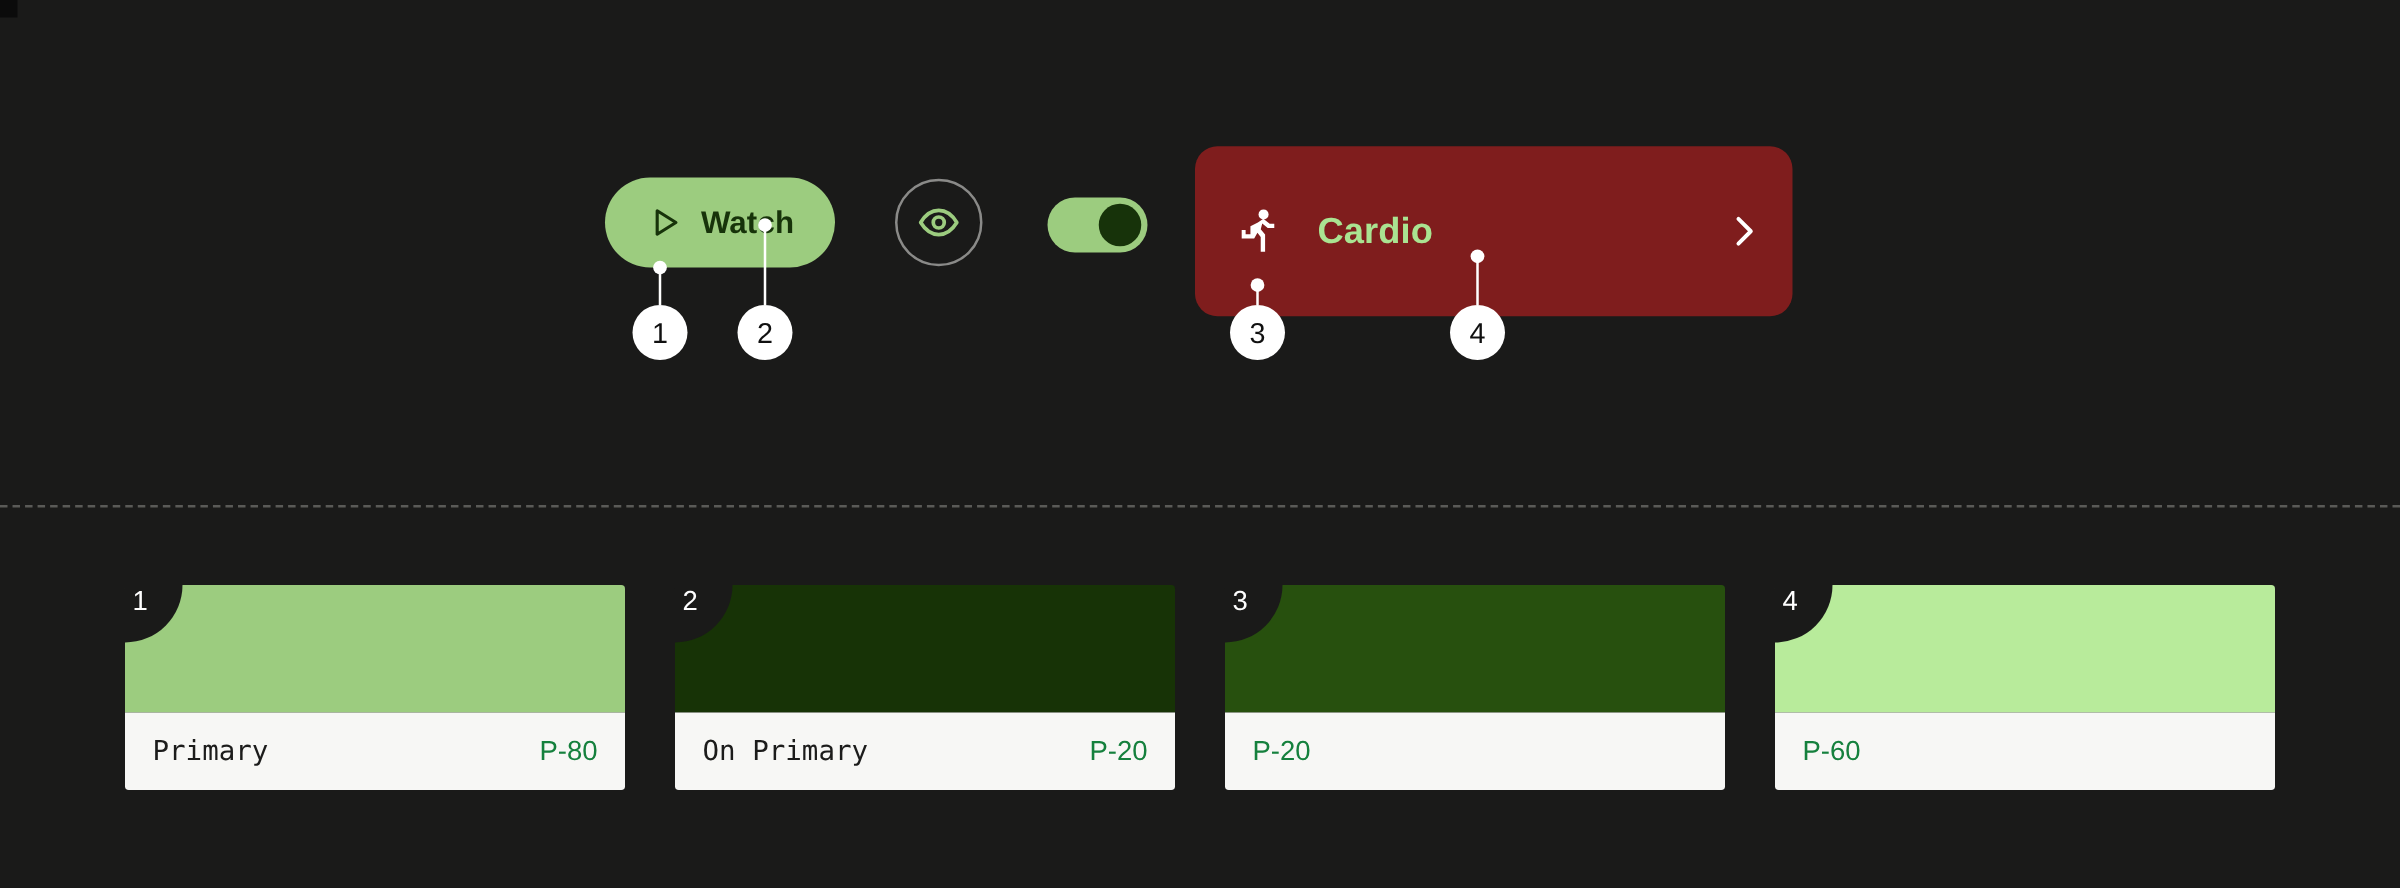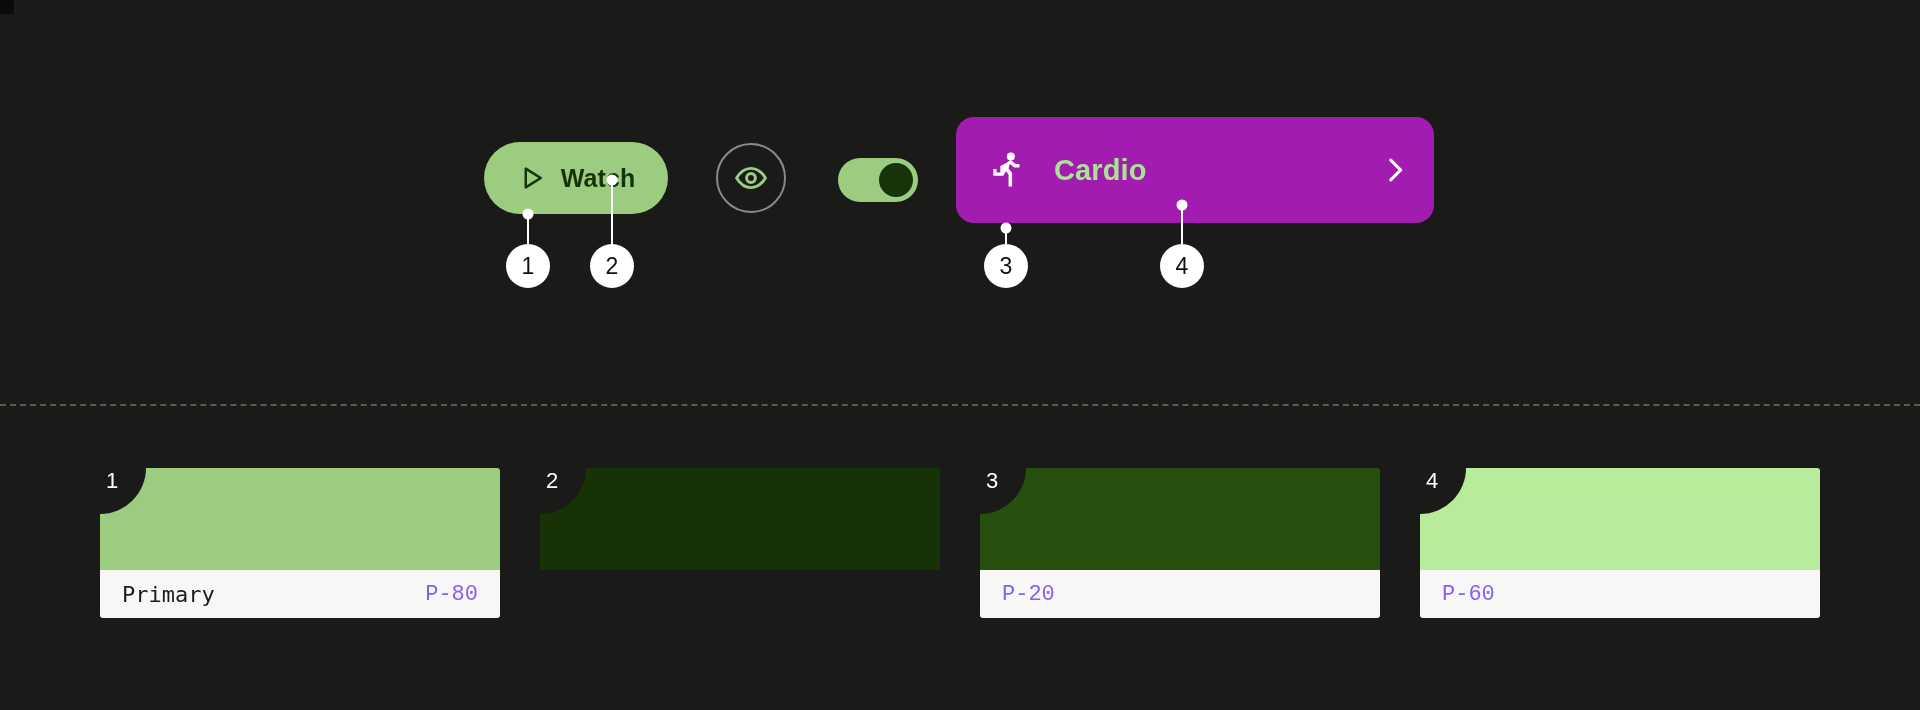--- a/index.html
+++ b/index.html
@@ -90,23 +90,23 @@
     right: 5px; top: 5px;
     width: 34px; height: 34px;
     border-radius: 50%;
     background: #17330a;
   }
 
   
   .cardio-card {
     position: absolute;
     left: 956px; top: 117px;
-    width: 478px; height: 106px;
+    width: 478px; height: 136px;
     border-radius: 18px;
-    background: #a21caf;
+    background: #7f1d1d;
     display: flex;
     align-items: center;
     padding: 0 22px 0 30px;
     cursor: pointer;
     gap: 26px;
   }
   .cardio-card .run-ico { width: 42px; height: 42px; display: block; flex: none; }
   .cardio-text { flex: 1 1 auto; min-width: 0; }
   .cardio-title {
     font-size: 29px;
@@ -182,39 +182,39 @@
     width: 400px;
     border-radius: 3px;
     overflow: visible;
   }
   .swatch-color {
     height: 102px;
     border-top-left-radius: 3px;
     border-top-right-radius: 3px;
   }
   .swatch-label {
-    height: 48px;
+    height: 62px;
     background: #f7f7f5;
     display: flex;
     align-items: center;
     justify-content: space-between;
     padding: 0 22px;
     border-bottom-left-radius: 3px;
     border-bottom-right-radius: 3px;
   }
   .swatch-name {
     font-family: "DejaVu Sans Mono", monospace;
     font-size: 22px;
     color: #1c1c1b;
     white-space: nowrap;
   }
   .swatch-token {
-    font-family: Liberation Mono, monospace;
+    font-family: Liberation Sans, sans-serif;
     font-size: 22px;
-    color: #8b5cf6;
+    color: #15803d;
     white-space: nowrap;
   }
   .swatch-badge {
     position: absolute;
     left: 0; top: 0;
     width: 46px; height: 46px;
     border-bottom-right-radius: 46px;
     background: #1a1a19;
     color: #ffffff;
     font-size: 22px;
@@ -314,20 +314,24 @@
       <div class="swatch-color" style="background:#9ccc7f;"></div>
       <div class="swatch-label">
         <span class="swatch-name">Primary</span>
         <span class="swatch-token">P-80</span>
       </div>
     </div>
 
     <div class="swatch">
       <span class="swatch-badge">2</span>
       <div class="swatch-color" style="background:#173306;"></div>
+      <div class="swatch-label">
+        <span class="swatch-name">On Primary</span>
+        <span class="swatch-token">P-20</span>
+      </div>
     </div>
 
     <div class="swatch">
       <span class="swatch-badge">3</span>
       <div class="swatch-color" style="background:#27500e;"></div>
       <div class="swatch-label">
         <span class="swatch-token">P-20</span>
       </div>
     </div>
 

